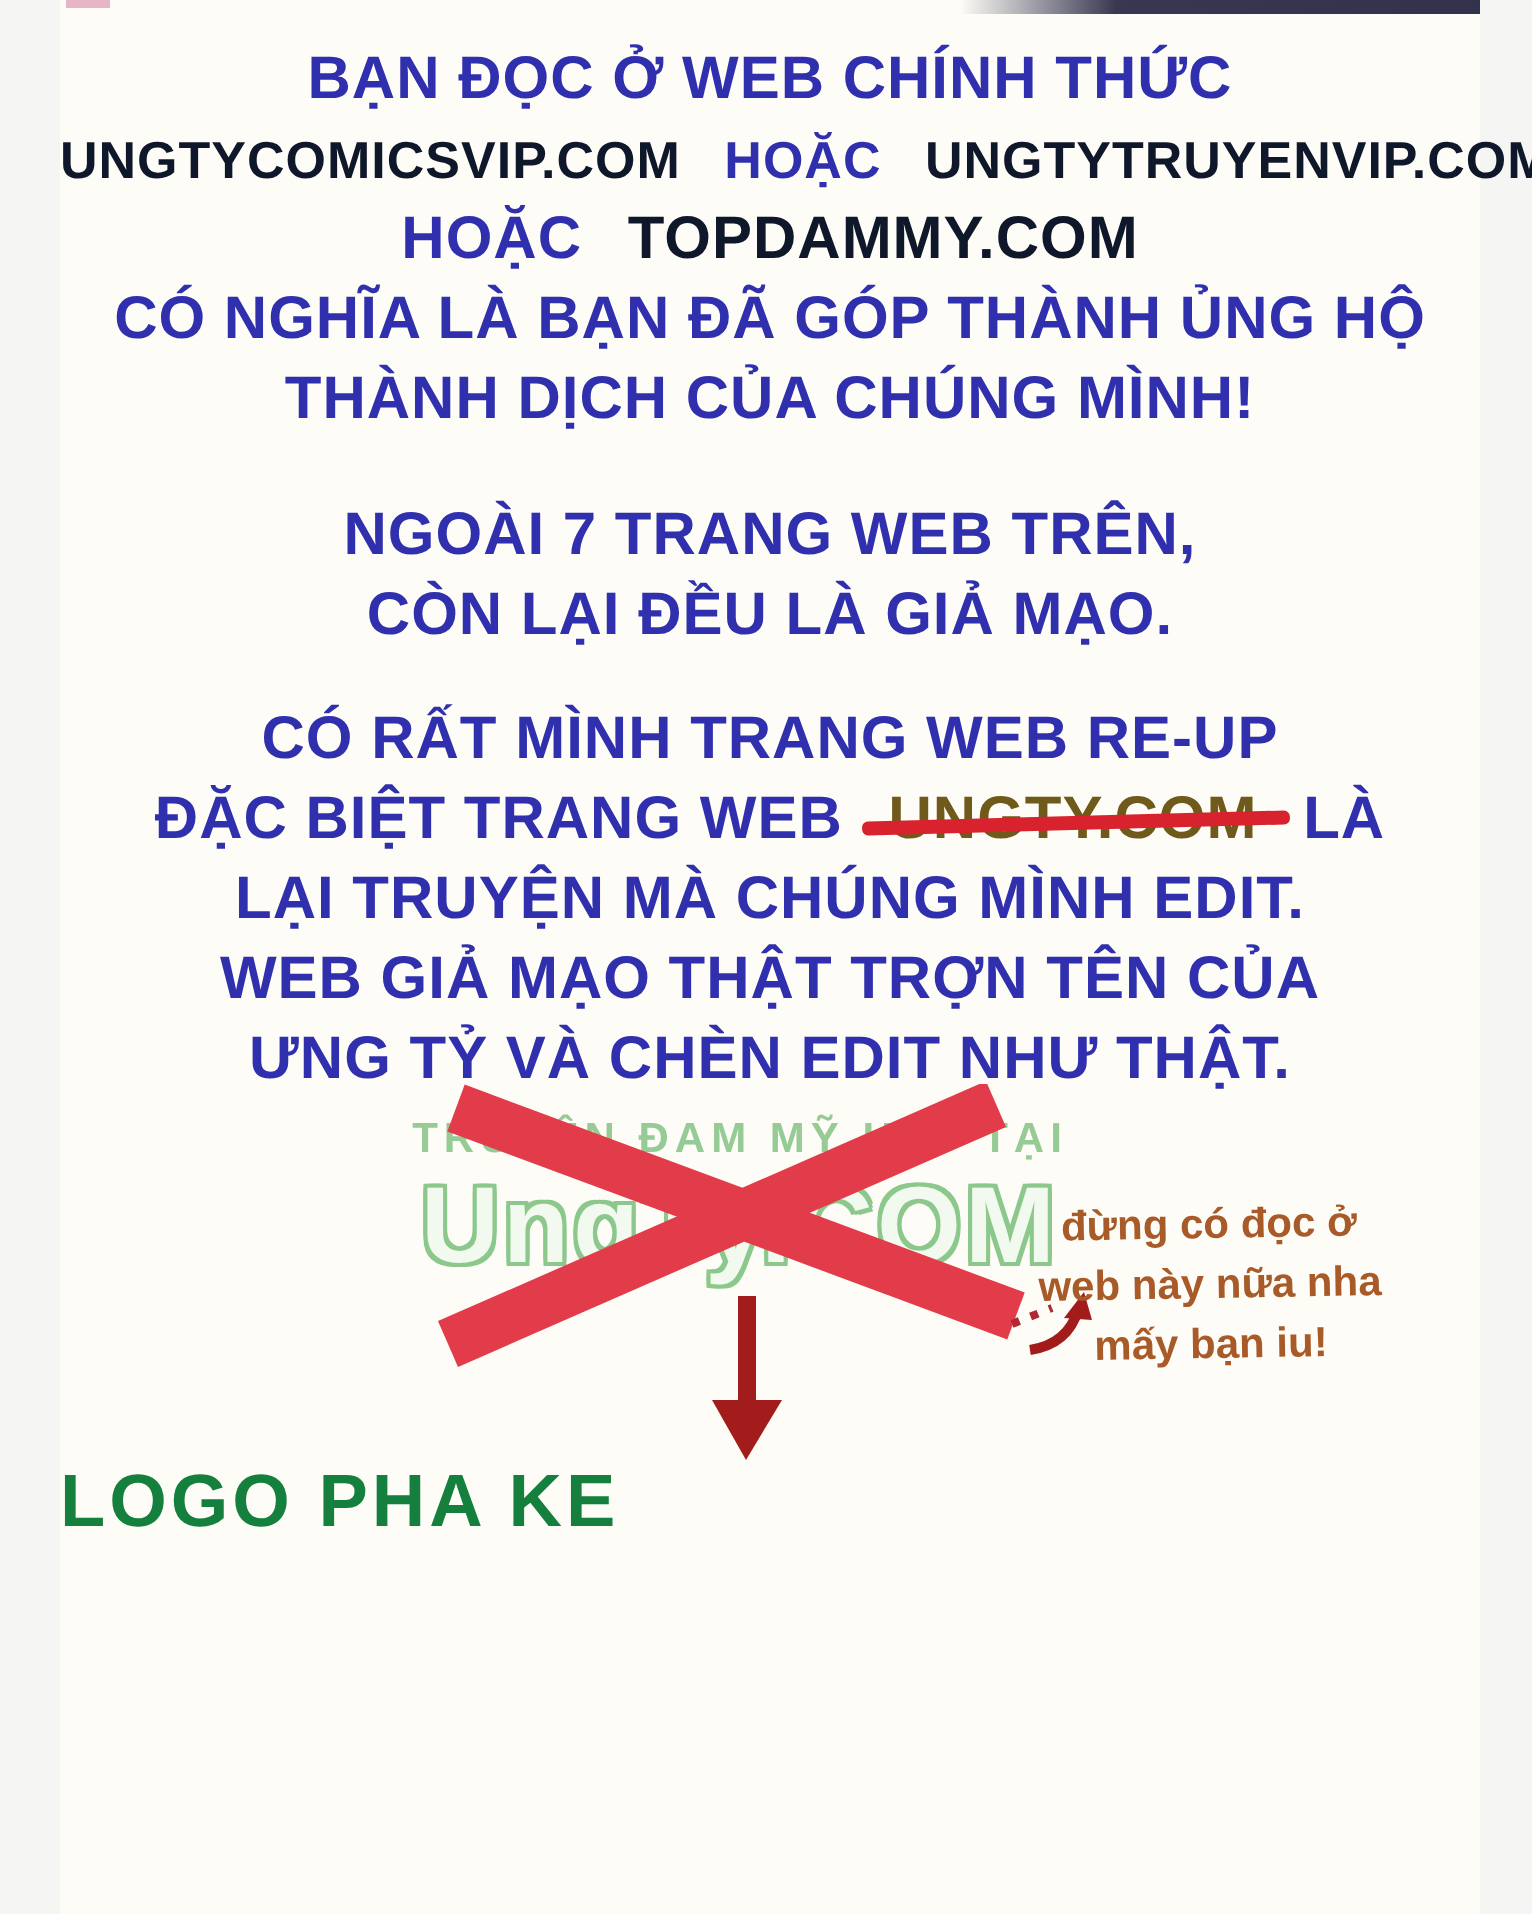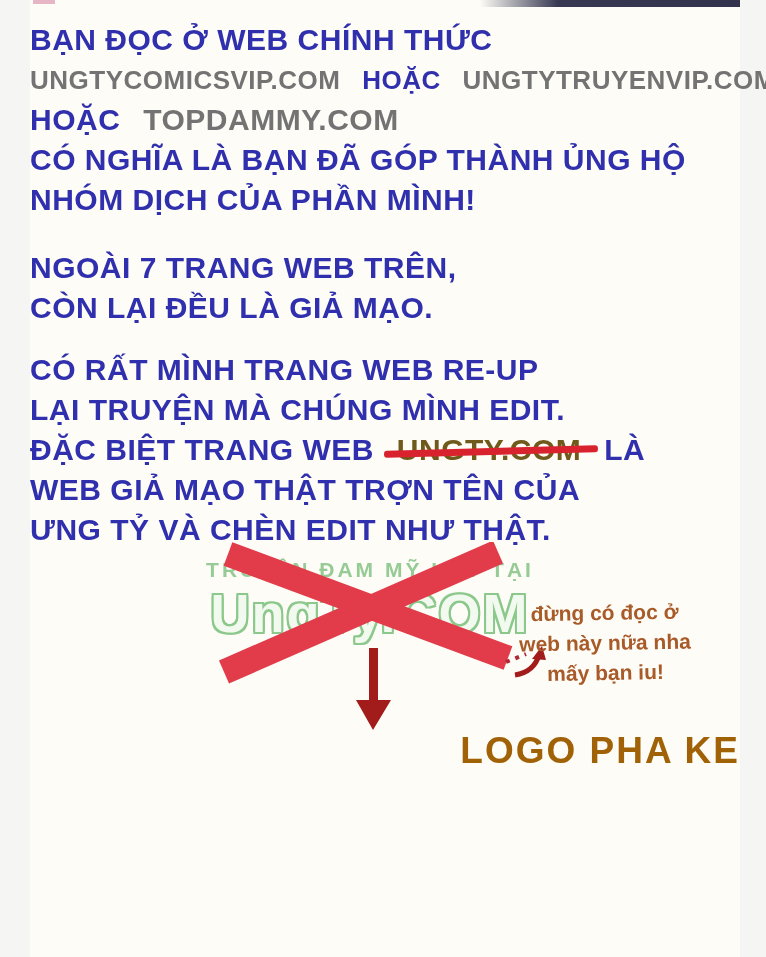--- a/index.html
+++ b/index.html
@@ -24,26 +24,26 @@
     left: 480px; width: 260px;
     background: linear-gradient(to right, rgba(56,56,82,0), #383852 30%, #32324c);
   }
   .top-pink-dash {
     position: absolute; top: 0; left: 33px;
     width: 22px; height: 4px; background: #e6b6c6;
   }
 
   .txt-block {
     position: absolute; left: 30px; right: 26px;
-    letter-spacing: .5px;
+    text-align: center; letter-spacing: .5px;
   }
   .line { line-height: 40px; font-size: 30px; white-space: nowrap; }
   .line.small { font-size: 26px; }
   .blue  { color: #3030ae; }
-  .red   { color: #737373; }
+  .red   { color: #0f172a; }
   .line span + span { margin-left: 14px; }
 
   .strike {
     position: relative;
     color: #6f5a1c;
     display: inline-block;
   }
   .strike::after {
     content: "";
     position: absolute; left: -7%; right: -9%;
@@ -76,23 +76,23 @@
   .note-block {
     position: absolute; left: 505px; top: 598px; width: 200px;
     text-align: center; color: #a85a28;
     font-size: 21px; line-height: 30px;
     transform: rotate(-1deg);
     white-space: nowrap;
   }
 
   .caption-block {
     position: absolute; top: 730px; left: 30px; right: 26px;
-    text-align: right;
+    text-align: left;
     font-size: 37px; letter-spacing: 2px;
-    color: #a16207;
+    color: #15803d;
     white-space: nowrap;
   }
 </style>
 </head>
 <body>
 
 <div class="page">
 
   <div class="side-strip left"></div>
   <div class="side-strip right"></div>
@@ -104,36 +104,36 @@
     <div class="line small">
       <span class="red">UNGTYCOMICSVIP.COM</span>
       <span class="blue">HOẶC</span>
       <span class="red">UNGTYTRUYENVIP.COM</span>
     </div>
     <div class="line">
       <span class="blue">HOẶC</span>
       <span class="red">TOPDAMMY.COM</span>
     </div>
     <div class="line blue">CÓ NGHĨA LÀ BẠN ĐÃ GÓP THÀNH ỦNG HỘ</div>
-    <div class="line blue">NHÓM DỊCH CỦA PHẦN MÌNH!</div>
+    <div class="line blue">THÀNH DỊCH CỦA CHÚNG MÌNH!</div>
   </section>
 
   <section class="txt-block notice-block">
     <div class="line blue">NGOÀI 7 TRANG WEB TRÊN,</div>
     <div class="line blue">CÒN LẠI ĐỀU LÀ GIẢ MẠO.</div>
   </section>
 
   <section class="txt-block warning-block">
     <div class="line blue">CÓ RẤT MÌNH TRANG WEB RE-UP</div>
-    <div class="line blue">LẠI TRUYỆN MÀ CHÚNG MÌNH EDIT.</div>
     <div class="line">
       <span class="blue">ĐẶC BIỆT TRANG WEB</span>
       <span class="strike">UNGTY.COM</span>
       <span class="blue">LÀ</span>
     </div>
+    <div class="line blue">LẠI TRUYỆN MÀ CHÚNG MÌNH EDIT.</div>
     <div class="line blue">WEB GIẢ MẠO THẬT TRỢN TÊN CỦA</div>
     <div class="line blue">ƯNG TỶ VÀ CHÈN EDIT NHƯ THẬT.</div>
   </section>
 
   <div class="logo-block">
     <div class="logo-tagline">TRUYỆN ĐAM MỸ HAY TẠI</div>
     <div class="logo-sitename">UngTy.COM</div>
   </div>
 
   <svg class="x-mark" viewBox="0 0 340 145" xmlns="http://www.w3.org/2000/svg">

